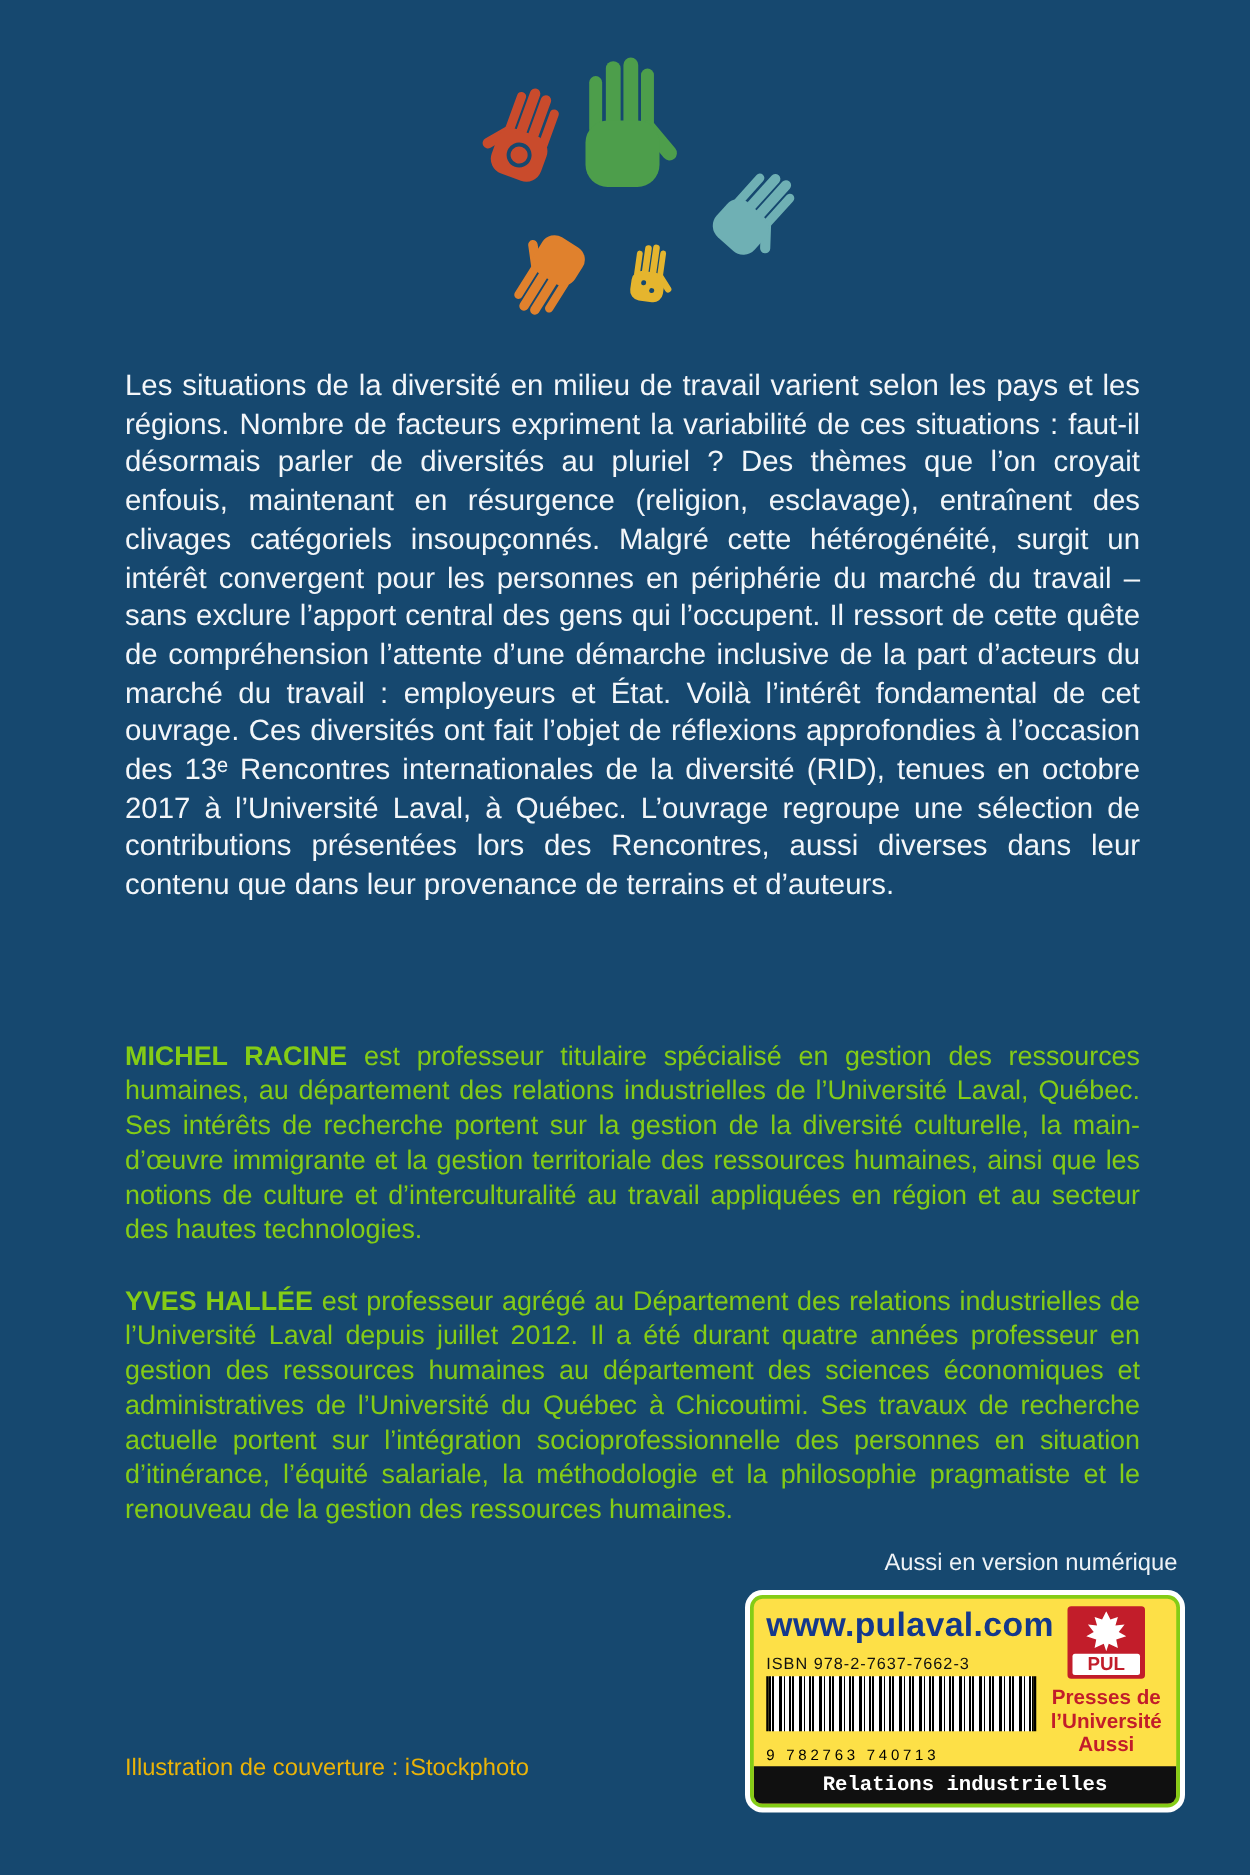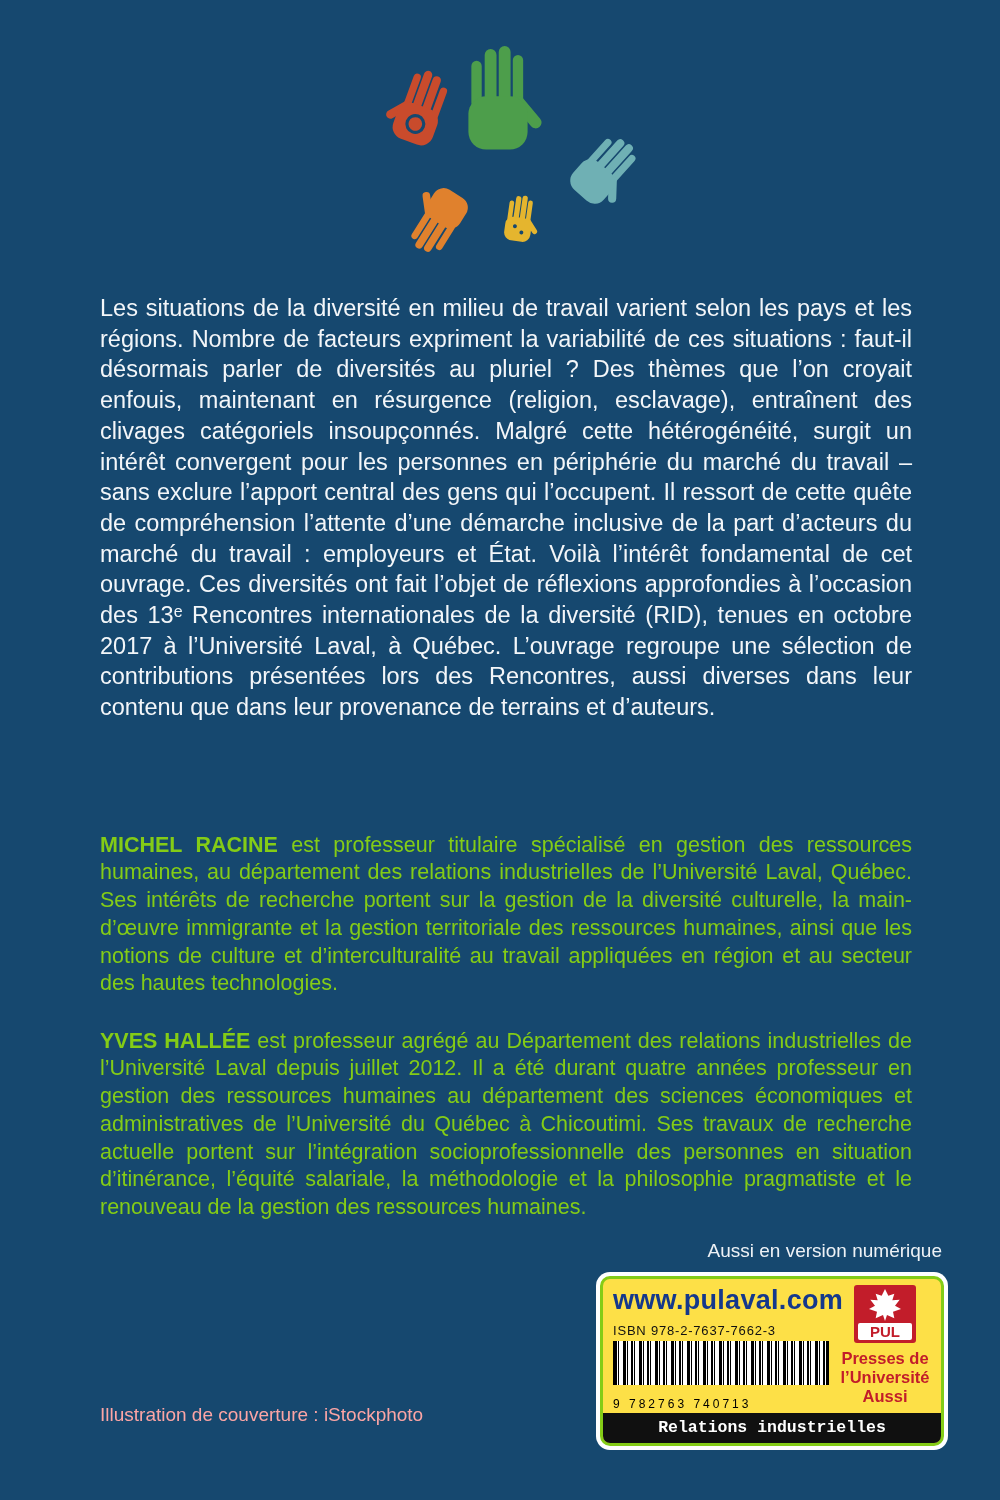--- a/index.html
+++ b/index.html
@@ -19,21 +19,21 @@
   }
   .bio-name{font-weight:bold;}
   #bio1{top:810px;}
   #bio2{top:1006px;}
   .digital{
     position:absolute;right:58px;top:1240px;
     color:#eef2f6;font-size:19px;
   }
   .credit{
     position:absolute;left:100px;top:1404px;
-    color:#fca5a5;font-size:19px;
+    color:#eab308;font-size:19px;
   }
   
   .pubbox{
     position:absolute;left:600px;top:1276px;width:338px;
     background:#fde047;border:3px solid #84cc16;border-radius:10px;
     box-shadow:0 0 0 4px #ffffff;
     overflow:hidden;
   }
   .pub-main{display:flex;padding:6px 8px 2px 10px;}
   .pub-left{flex:1;min-width:0;}

